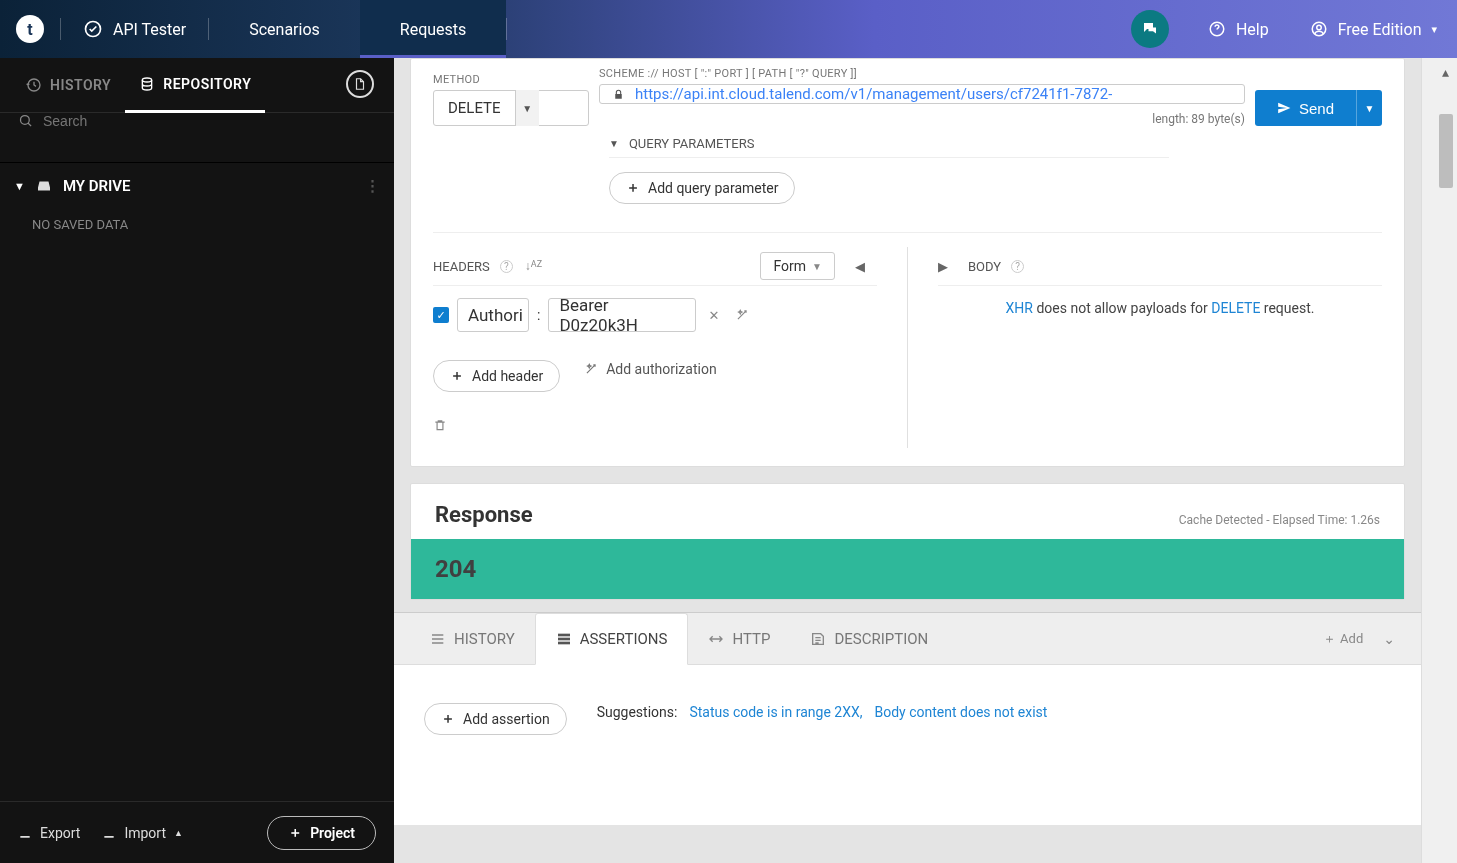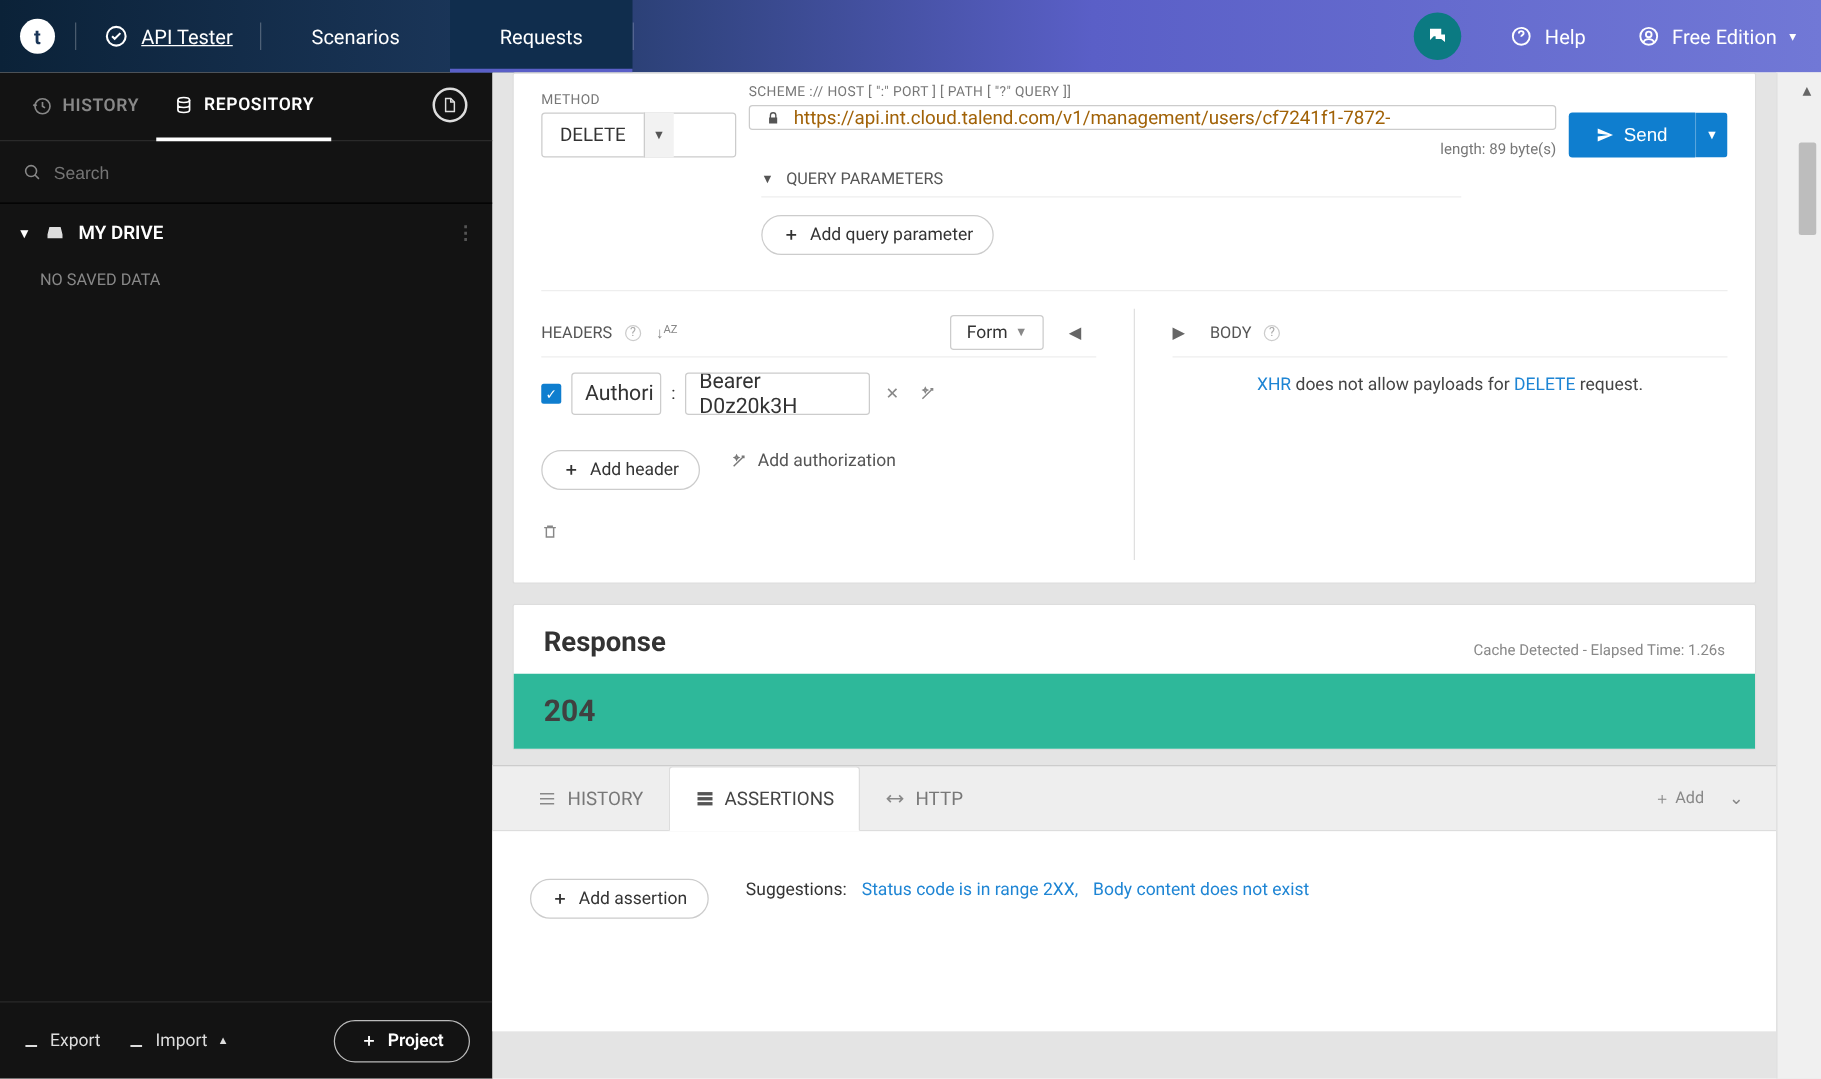--- a/index.html
+++ b/index.html
@@ -4,39 +4,39 @@
 <style>
 * { box-sizing: border-box; margin: 0; padding: 0; }
 body { font-family: -apple-system, BlinkMacSystemFont, "Segoe UI", Roboto, Arial, sans-serif; font-size: 14px; color: #333; overflow:hidden; }
 .app { display: flex; flex-direction: column; height: 863px; width: 1457px; position:relative;}
 
 
 .topbar { height:58px; display:flex; align-items:stretch; color:#fff; background: linear-gradient(90deg,#0b2238 0%, #1a3558 25%, #5a5fc7 60%, #7178d6 100%); }
 .topbar .logo { width:60px; display:flex; align-items:center; justify-content:center;}
 .logo-circle { width:28px; height:28px; border-radius:50%; background:#fff; color:#1a3558; display:flex;align-items:center;justify-content:center;font-weight:bold; font-size:16px;}
 .topbar .divider { width:1px; background:rgba(255,255,255,.25); margin:18px 0;}
-.topbar .group { display:flex; align-items:center; padding:0 22px; gap:10px; font-size:16px;text-decoration:underline;}
+.topbar .group { display:flex; align-items:center; padding:0 22px; gap:10px; font-size:16px;}
 .topbar .tab { display:flex; align-items:center; padding:0 40px; font-size:16px; cursor:pointer; position:relative;}
 .topbar .tab.active { background:#102d4d; }
 .topbar .tab.active::after { content:""; position:absolute; bottom:0; left:0; right:0; height:3px; background:#5a5fc7;}
 .topbar .right { margin-left:auto; display:flex; align-items:center;}
 .chat-bubble { width:38px; height:38px; border-radius:50%; background:#0b7a82; display:flex;align-items:center;justify-content:center;margin:0 18px;}
 .topbar .rightitem { display:flex; align-items:center; gap:10px; padding:0 20px; font-size:16px;}
 .icon { display:inline-flex;}
 
 
 .main { flex:1; display:flex; min-height:0;}
 
 
 .sidebar { width:394px; background:#131313; color:#ccc; display:flex; flex-direction:column;}
 .side-tabs { display:flex; height:55px; align-items:center; border-bottom:1px solid #2a2a2a; position:relative; padding:0 12px;}
 .side-tab { display:flex; align-items:center; gap:8px; padding:0 14px; height:55px; font-size:14px; font-weight:600; color:#888; cursor:pointer; letter-spacing:.5px;}
 .side-tab.active { color:#fff; border-bottom:3px solid #fff;}
 .doc-icon { width:28px; height:28px; border:2px solid #ddd; border-radius:50%; display:flex;align-items:center;justify-content:center; margin-left:auto; position:absolute; right:20px; top:12px;}
-.search-row { height:50px; display:flex; align-items:center; padding:0 18px; gap:10px; border-bottom:1px solid #000;}
+.search-row { height:50px; display:flex; align-items:flex-start; padding:0 18px; gap:10px; border-bottom:1px solid #000;}
 .search-row input { background:transparent; border:none; outline:none; color:#aaa; font-size:14px; flex:1;}
 .drive-row { display:flex; align-items:center; gap:10px; padding:14px 14px; font-size:15px; font-weight:600; color:#fff;}
 .drive-row .caret { font-size:11px;}
 .drive-row .dots { margin-left:auto; color:#555;}
 .no-saved { padding:8px 32px; color:#888; font-size:13px;}
 .side-footer { margin-top:auto; height:62px; display:flex; align-items:center; padding:0 18px; gap:22px; border-top:1px solid #2a2a2a;}
 .side-footer .btn-text { display:flex; align-items:center; gap:8px; color:#ddd; font-size:14px; cursor:pointer;}
 .project-btn { margin-left:auto; border:1.5px solid #bbb; border-radius:18px; padding:7px 20px; display:flex; align-items:center; gap:8px; font-weight:600; color:#fff; cursor:pointer;}
 
 
@@ -45,21 +45,21 @@
 .scroll-arrow { position:absolute; right:8px; top:6px; color:#666; font-size:14px;}
 .scroll-thumb { position:absolute; right:4px; top:56px; width:14px; height:74px; background:#bdbdbd; border-radius:2px;}
 
 .request-card { background:#fff; margin:0 16px 16px 16px; border:1px solid #ddd; border-radius:2px; padding:8px 22px 18px 22px;}
 .row-top { display:flex; gap:10px; align-items:flex-end;}
 .col { display:flex; flex-direction:column; gap:4px;}
 .label-sm { font-size:11px; color:#777; letter-spacing:.3px;}
 .method-select { display:flex; align-items:center; border:1px solid #ccc; border-radius:3px; height:36px;}
 .method-select .sel { padding:0 14px; font-size:15px;}
 .method-select .dd { width:24px; height:36px; border-left:1px solid #ccc; background:#f2f2f2; display:flex;align-items:center;justify-content:center;font-size:10px;color:#555;}
-.url-input { display:flex; align-items:center; height:36px; border:1px solid #ccc; border-radius:3px; flex:1; padding:0 12px; gap:10px; font-size:15px; color:#a16207; overflow:hidden; white-space:nowrap;}
+.url-input { display:flex; align-items:center; height:36px; border:1px solid #ccc; border-radius:3px; flex:1; padding:0 12px; gap:10px; font-size:15px; color:#3b82f6; overflow:hidden; white-space:nowrap;}
 .send-btn { height:36px; display:flex; align-items:center;}
 .send-btn .main-btn { background:#0f7ecf; color:#fff; height:36px; padding:0 22px; border:none; border-radius:3px 0 0 3px; font-size:15px; display:flex;align-items:center;gap:8px; cursor:pointer;}
 .send-btn .dd-btn { background:#0f7ecf; height:36px; width:26px; border:none; border-left:1px solid rgba(255,255,255,.3); border-radius:0 3px 3px 0; color:#fff; font-size:10px;cursor:pointer;}
 .length-text { font-size:12px; color:#777; text-align:right; margin-top:4px;}
 
 .qp-row { margin-top:10px; margin-left:176px;}
 .qp-head { display:flex; align-items:center; gap:10px; color:#555; font-size:13px;}
 .qp-head .tri { font-size:10px;}
 .add-pill { border:1px solid #ccc; border-radius:18px; padding:6px 16px; font-size:14px; display:inline-flex; align-items:center; gap:8px; margin-top:14px; cursor:pointer; background:#fff;}
 
@@ -373,20 +373,26 @@
                 <rect x="3" y="16" width="18" height="4"></rect>
               </svg>
             <span>ASSERTIONS</span>
           </div>
           <div class="btab">
             <svg width="16" height="16" viewBox="0 0 24 24" fill="none" stroke="#888" stroke-width="2">
                 <path d="M7 8l-4 4 4 4M17 8l4 4-4 4M3 12h18"></path>
               </svg>
             <span>HTTP</span>
           </div>
+          <div class="btab">
+            <svg width="16" height="16" viewBox="0 0 24 24" fill="none" stroke="#888" stroke-width="2">
+                <path d="M4 4h12l4 4v12H4z M8 10h8M8 14h8M8 18h5"></path>
+              </svg>
+            <span>DESCRIPTION</span>
+          </div>
           <div class="add">
               <span>＋</span>
               <span>Add</span>
             </div>
           <div class="chev">⌄</div>
         </div>
         <div class="assert-body">
           <div class="assert-row">
             <div class="add-pill">
               <span style="font-weight:700;">＋</span>

